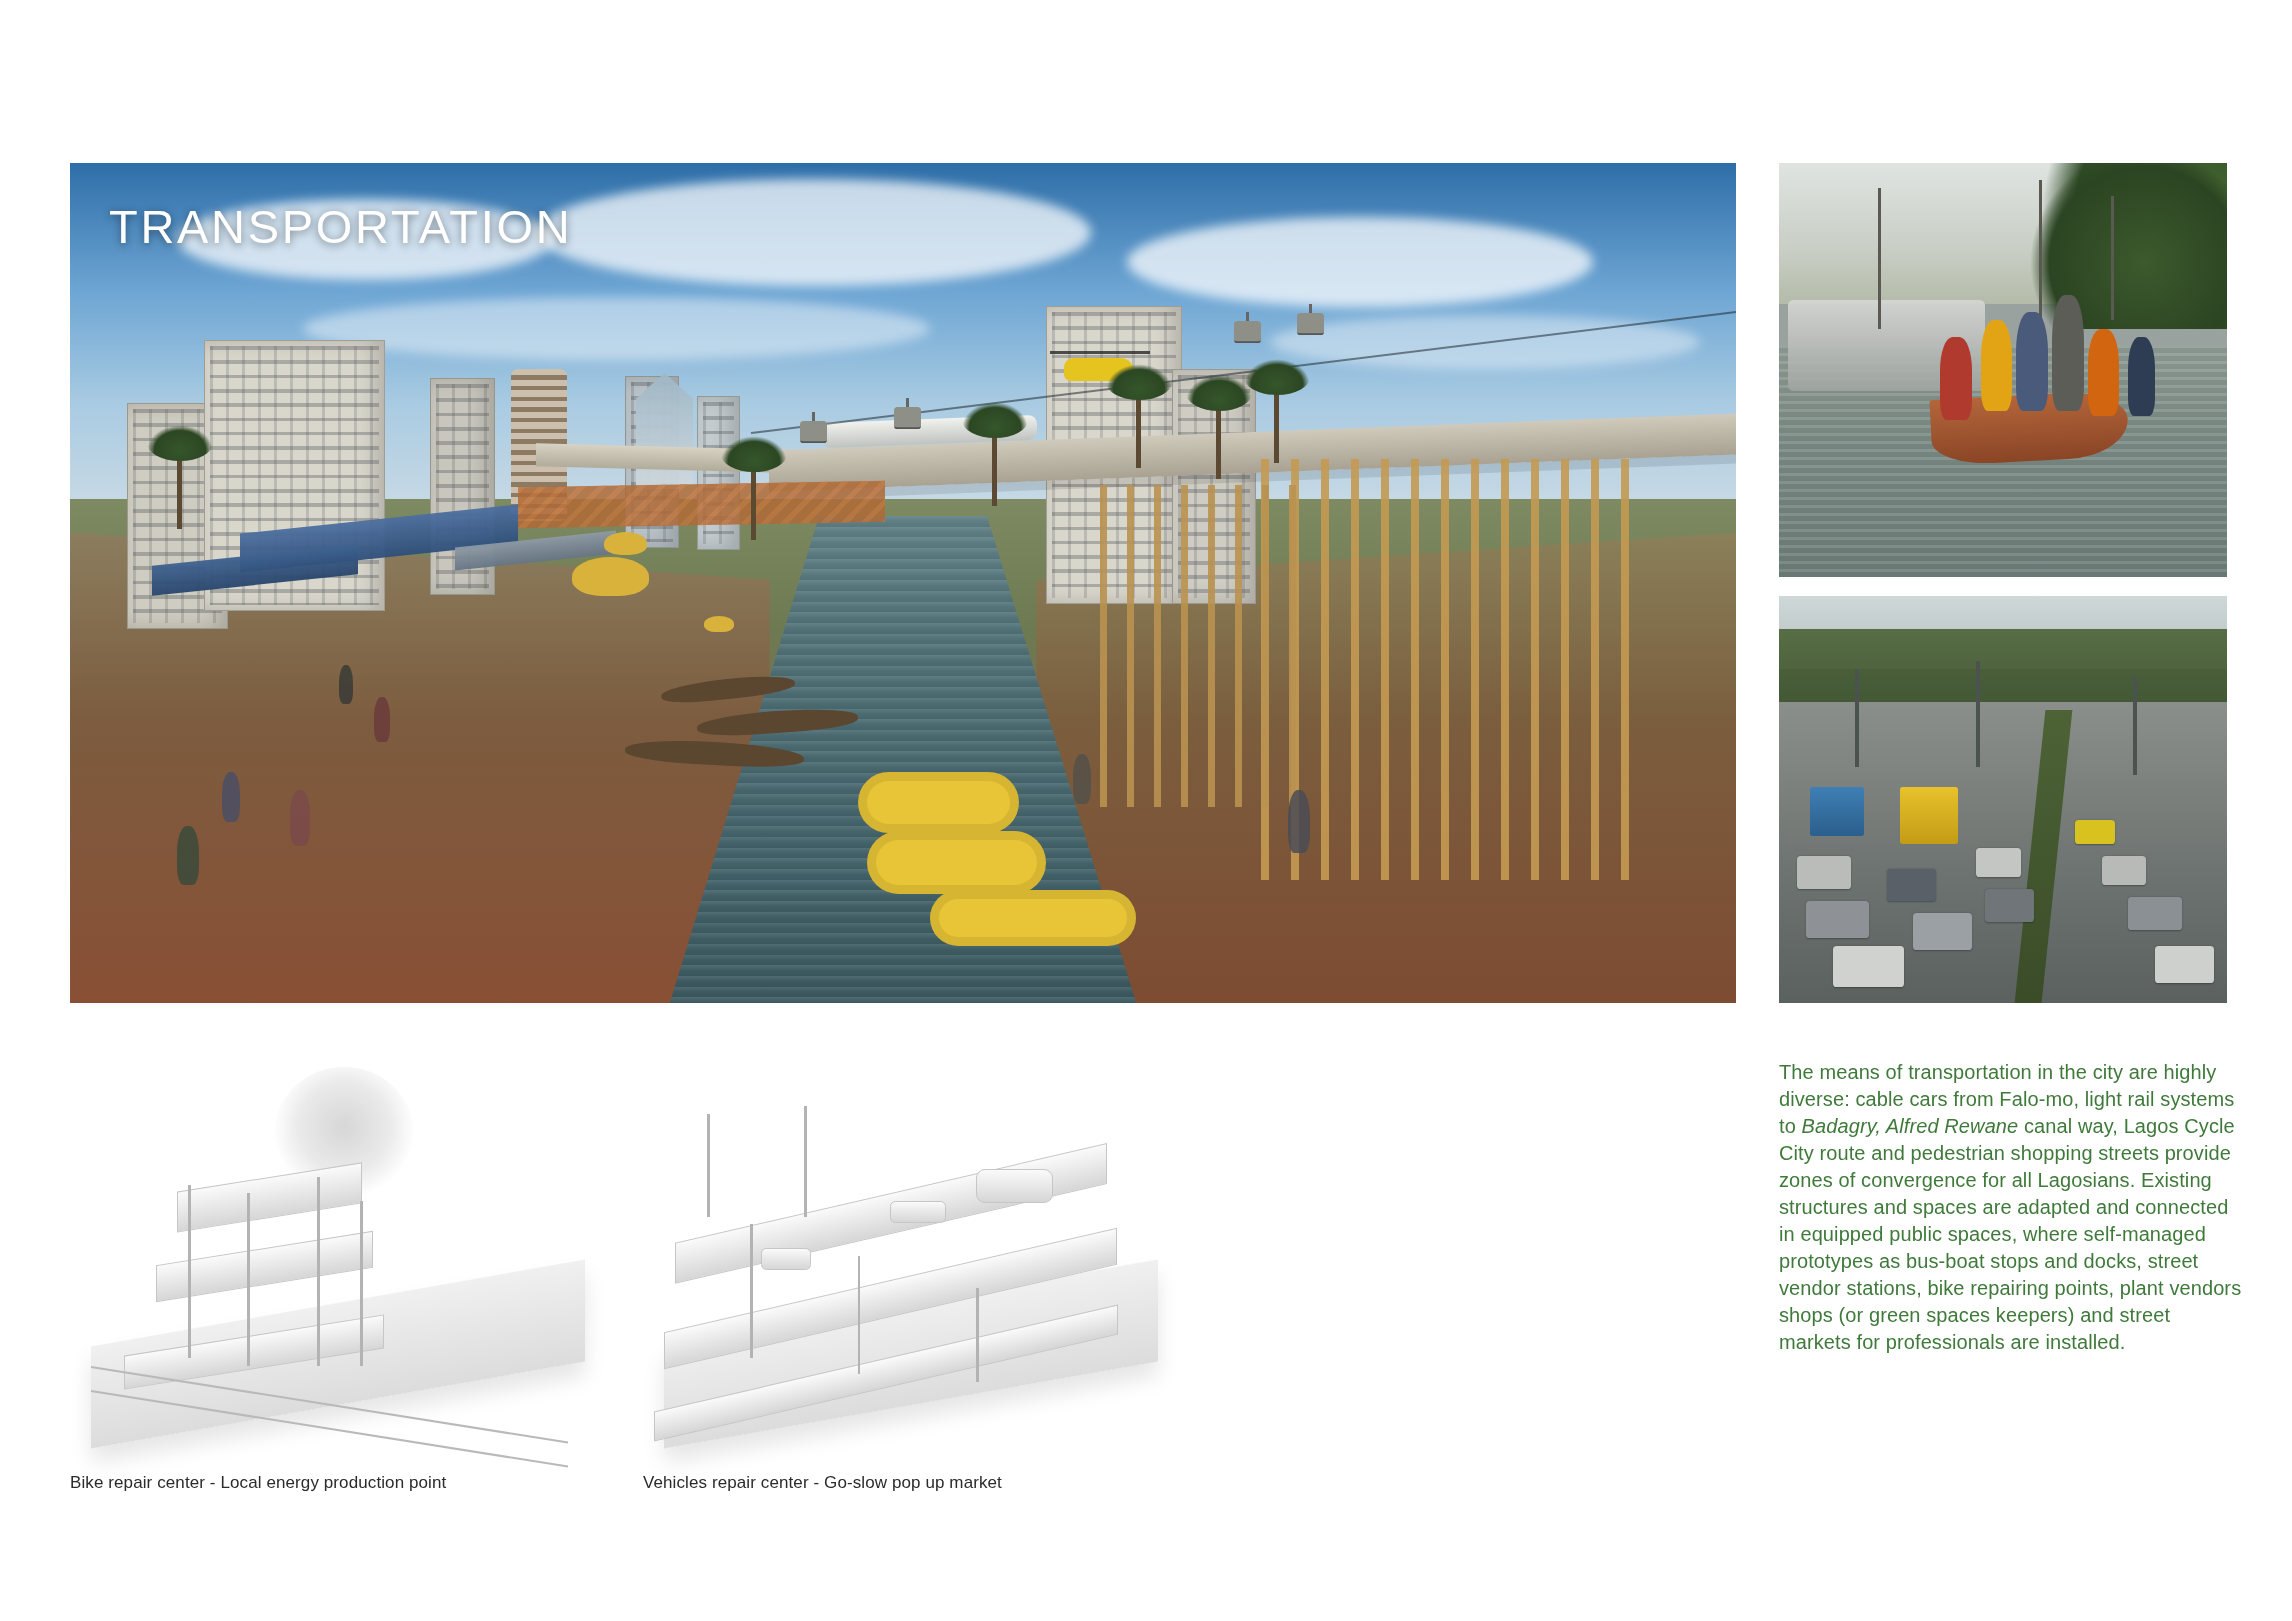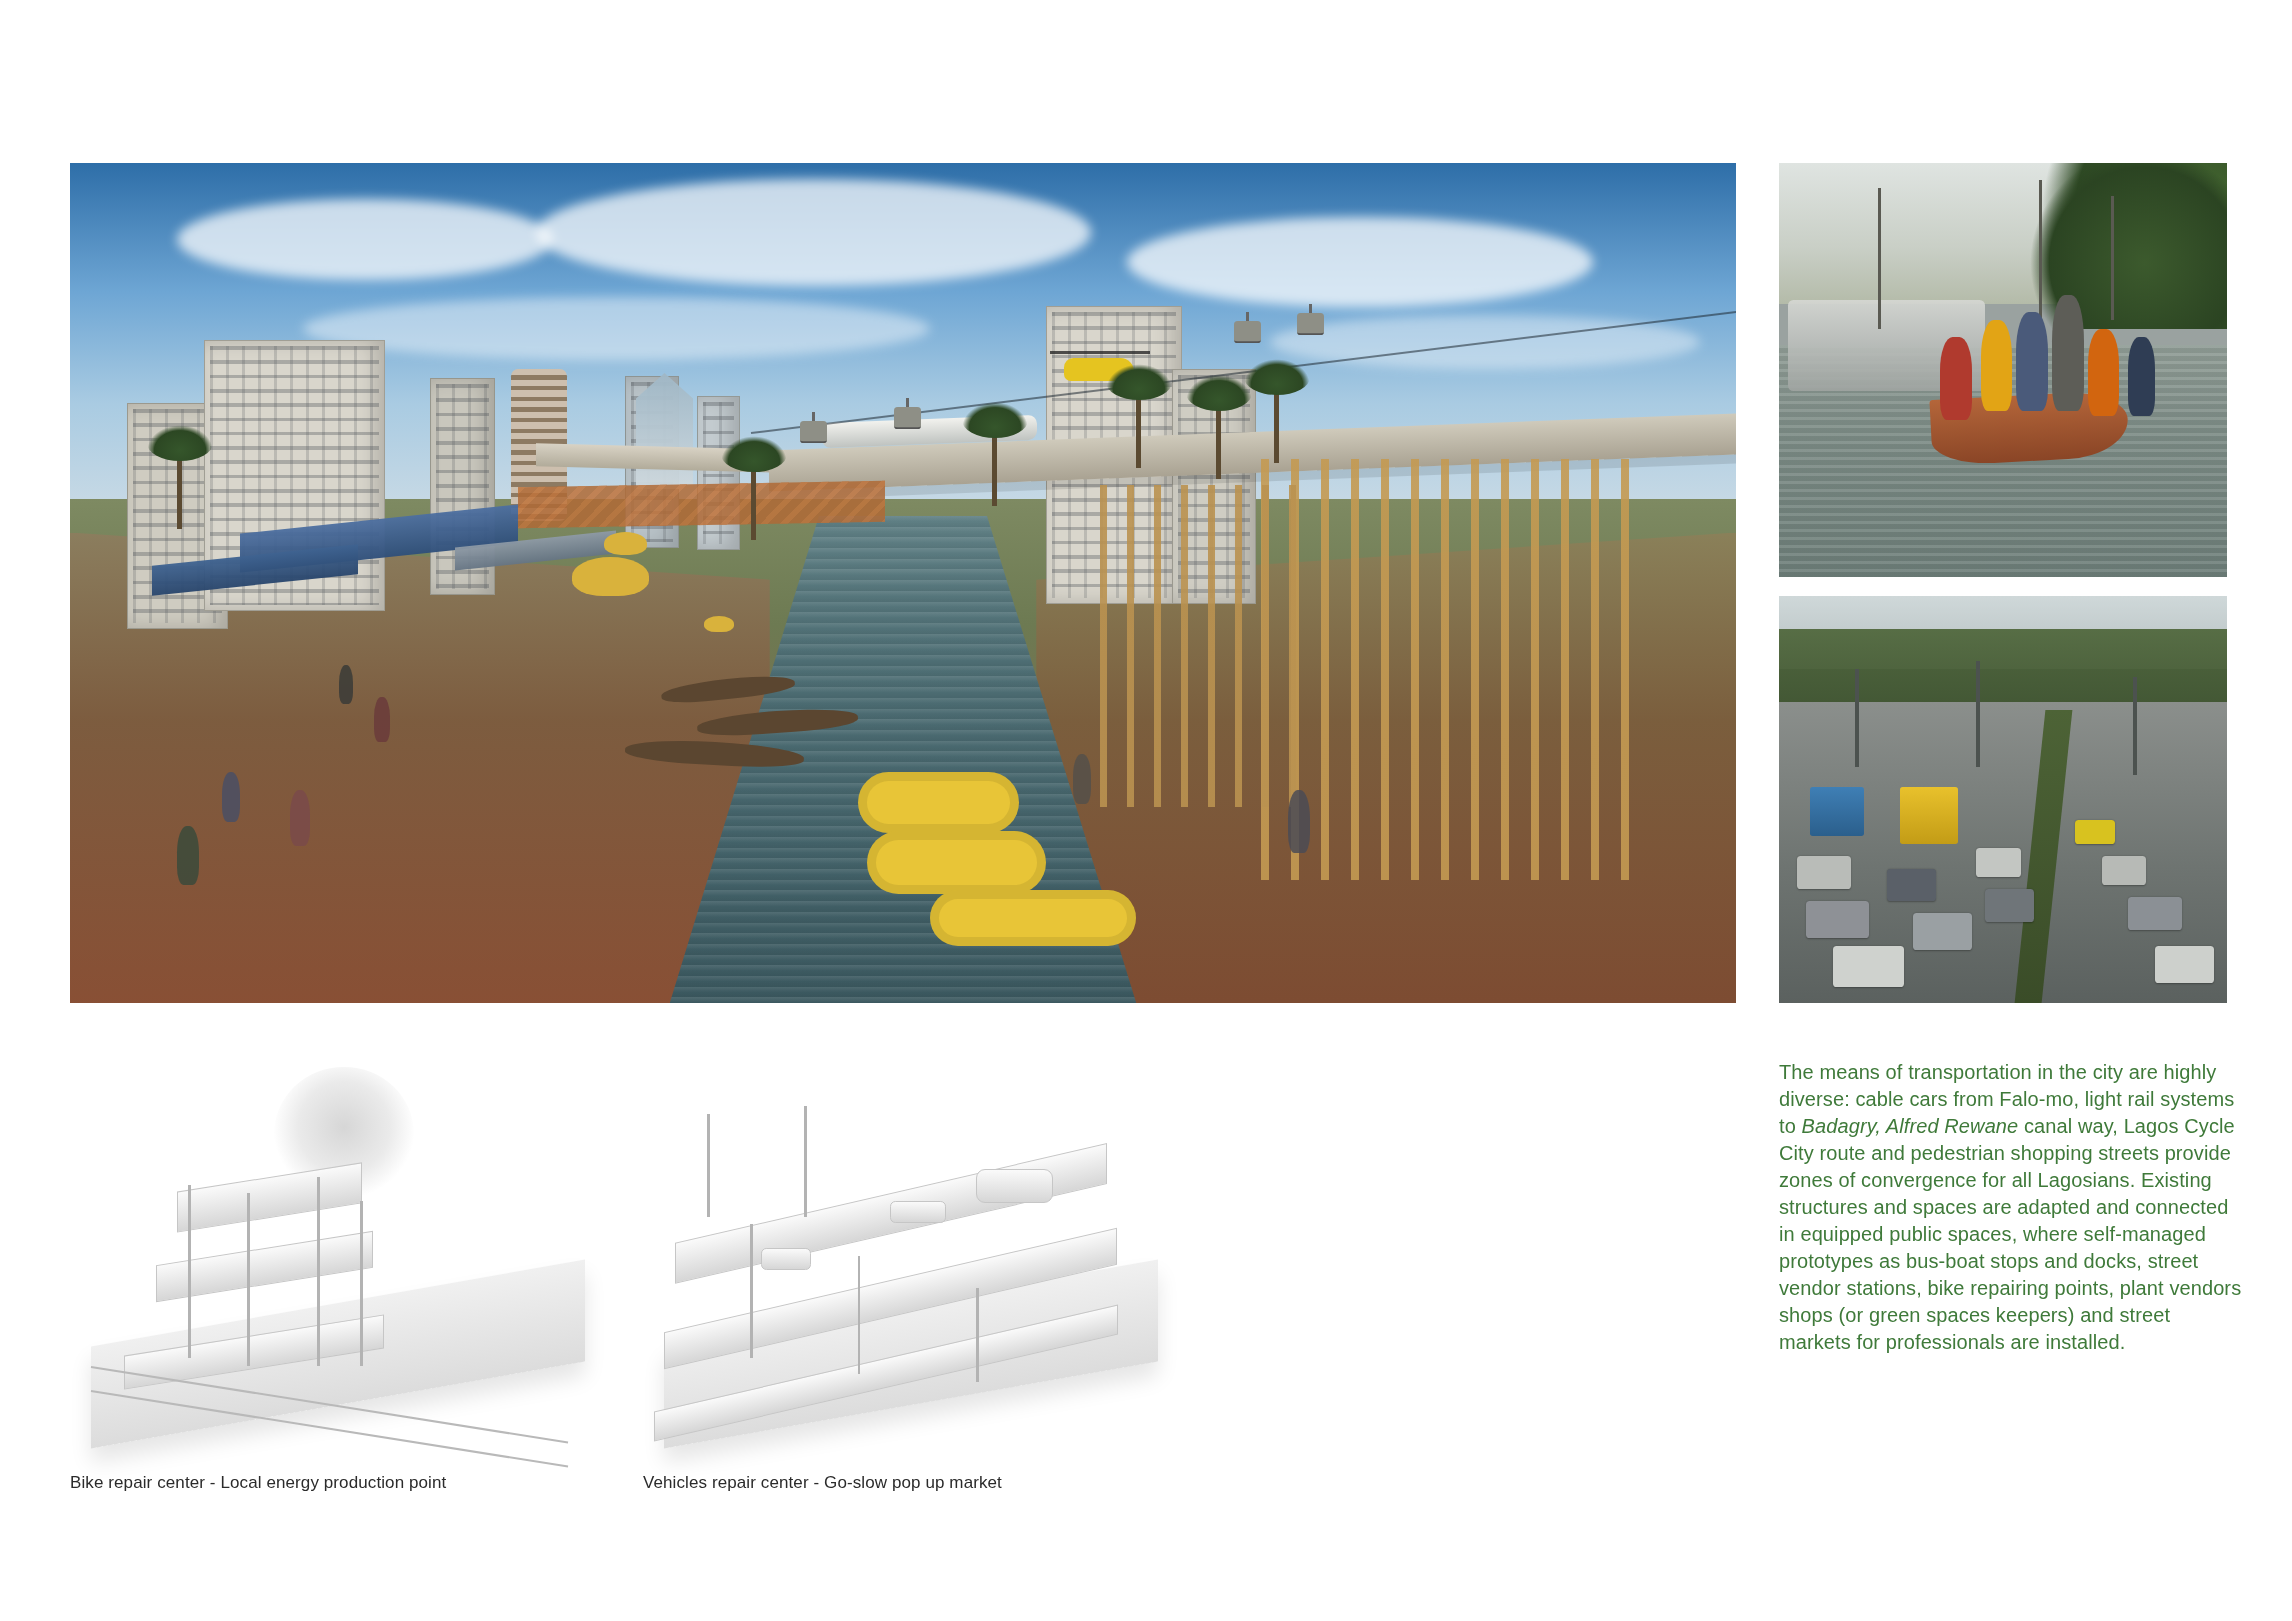--- a/index.html
+++ b/index.html
@@ -444,20 +444,21 @@
       <div class="raft" style="left:860px; top:727px; width:206px; height:56px;"></div>
 
       <div class="crowd" style="left:269px; top:502px; width:14.3px; height:39px;"></div>
       <div class="crowd" style="left:304px; top:534px; width:16px; height:45px; background:#6a3b3b;"></div>
       <div class="crowd" style="left:152px; top:609px; width:18px; height:50px; background:#4a4f64;"></div>
       <div class="crowd" style="left:220px; top:627px; width:19.7px; height:56px; background:#7a4a4a;"></div>
       <div class="crowd" style="left:107px; top:663px; width:21.5px; height:59px; background:#3b4a3b;"></div>
       <div class="crowd" style="left:1218px; top:627px; width:21.5px; height:63px; background:#4b4b55;"></div>
       <div class="crowd" style="left:1003px; top:591px; width:18px; height:50px; background:#55504a;"></div>
 
+      <div class="hero-title">TRANSPORTATION</div>
     </div>
 
     <div class="photo-boat">
       <div class="pb-sky"></div>
       <div class="pb-trees"></div>
       <div class="pb-water"></div>
       <div class="pb-cars"></div>
       <div class="pb-pole" style="left:22%; top:6%; height:34%;"></div>
       <div class="pb-pole" style="left:58%; top:4%; height:36%;"></div>
       <div class="pb-pole" style="left:74%; top:8%; height:30%;"></div>

